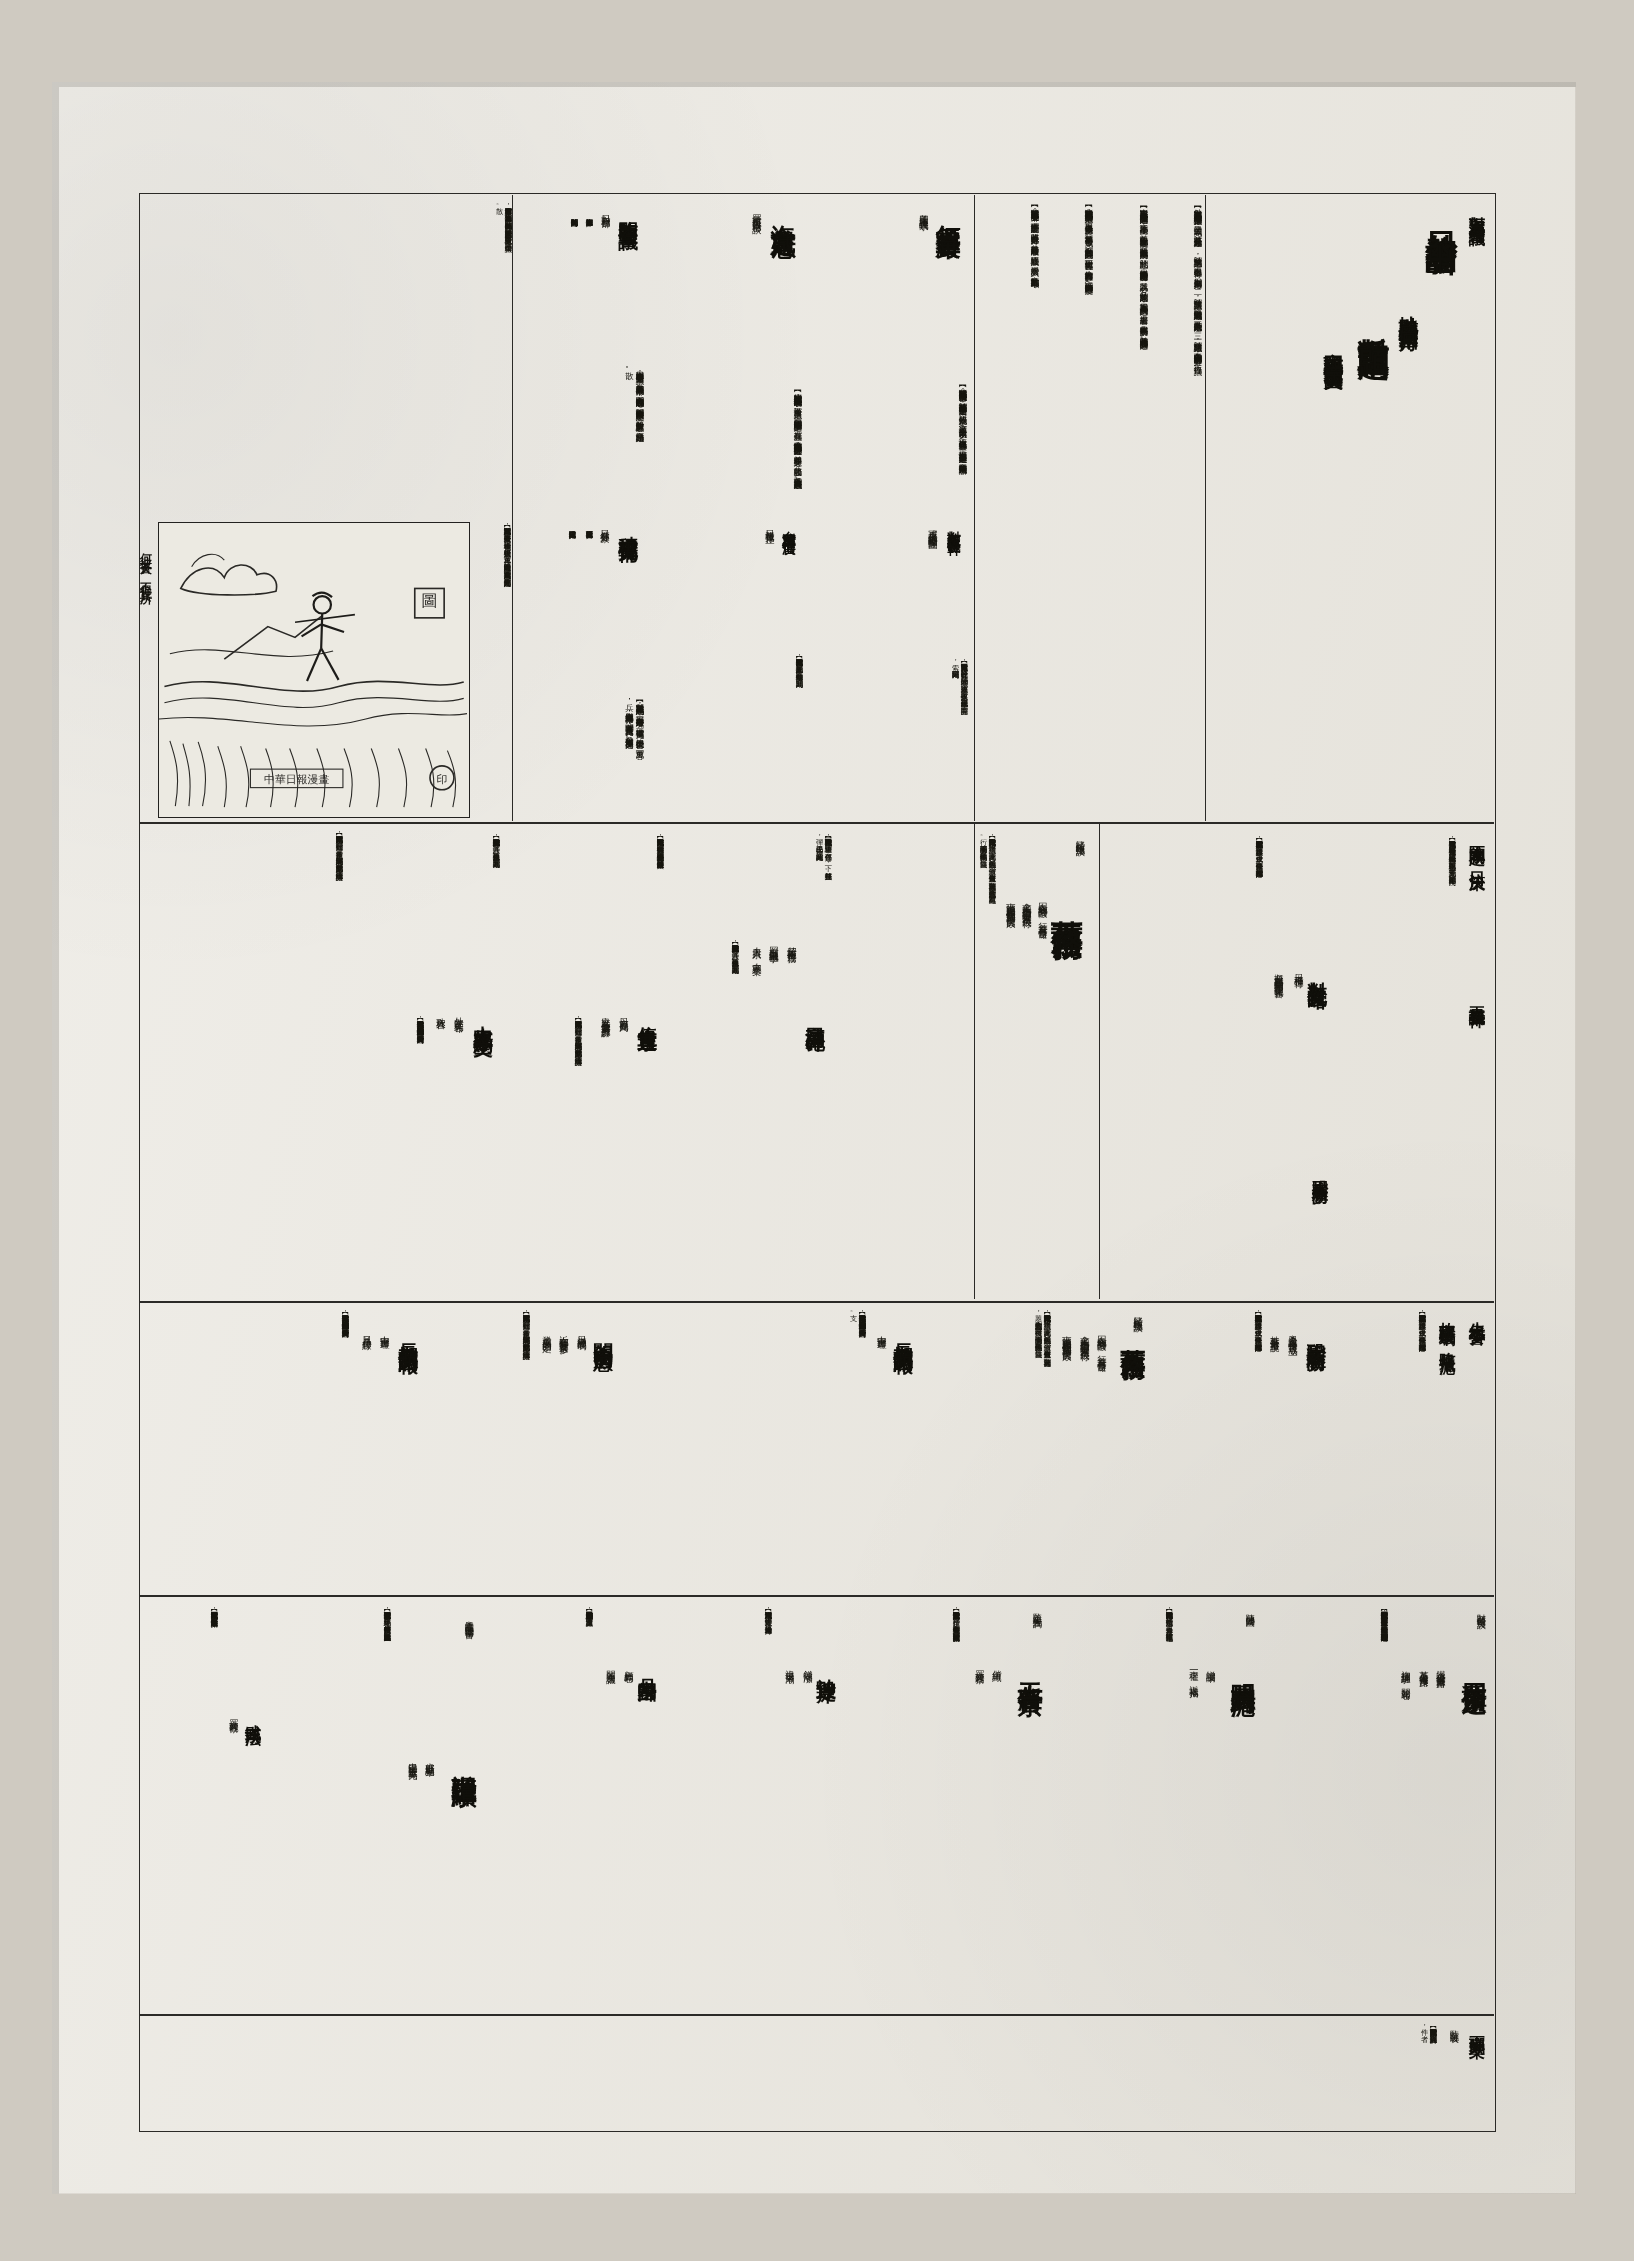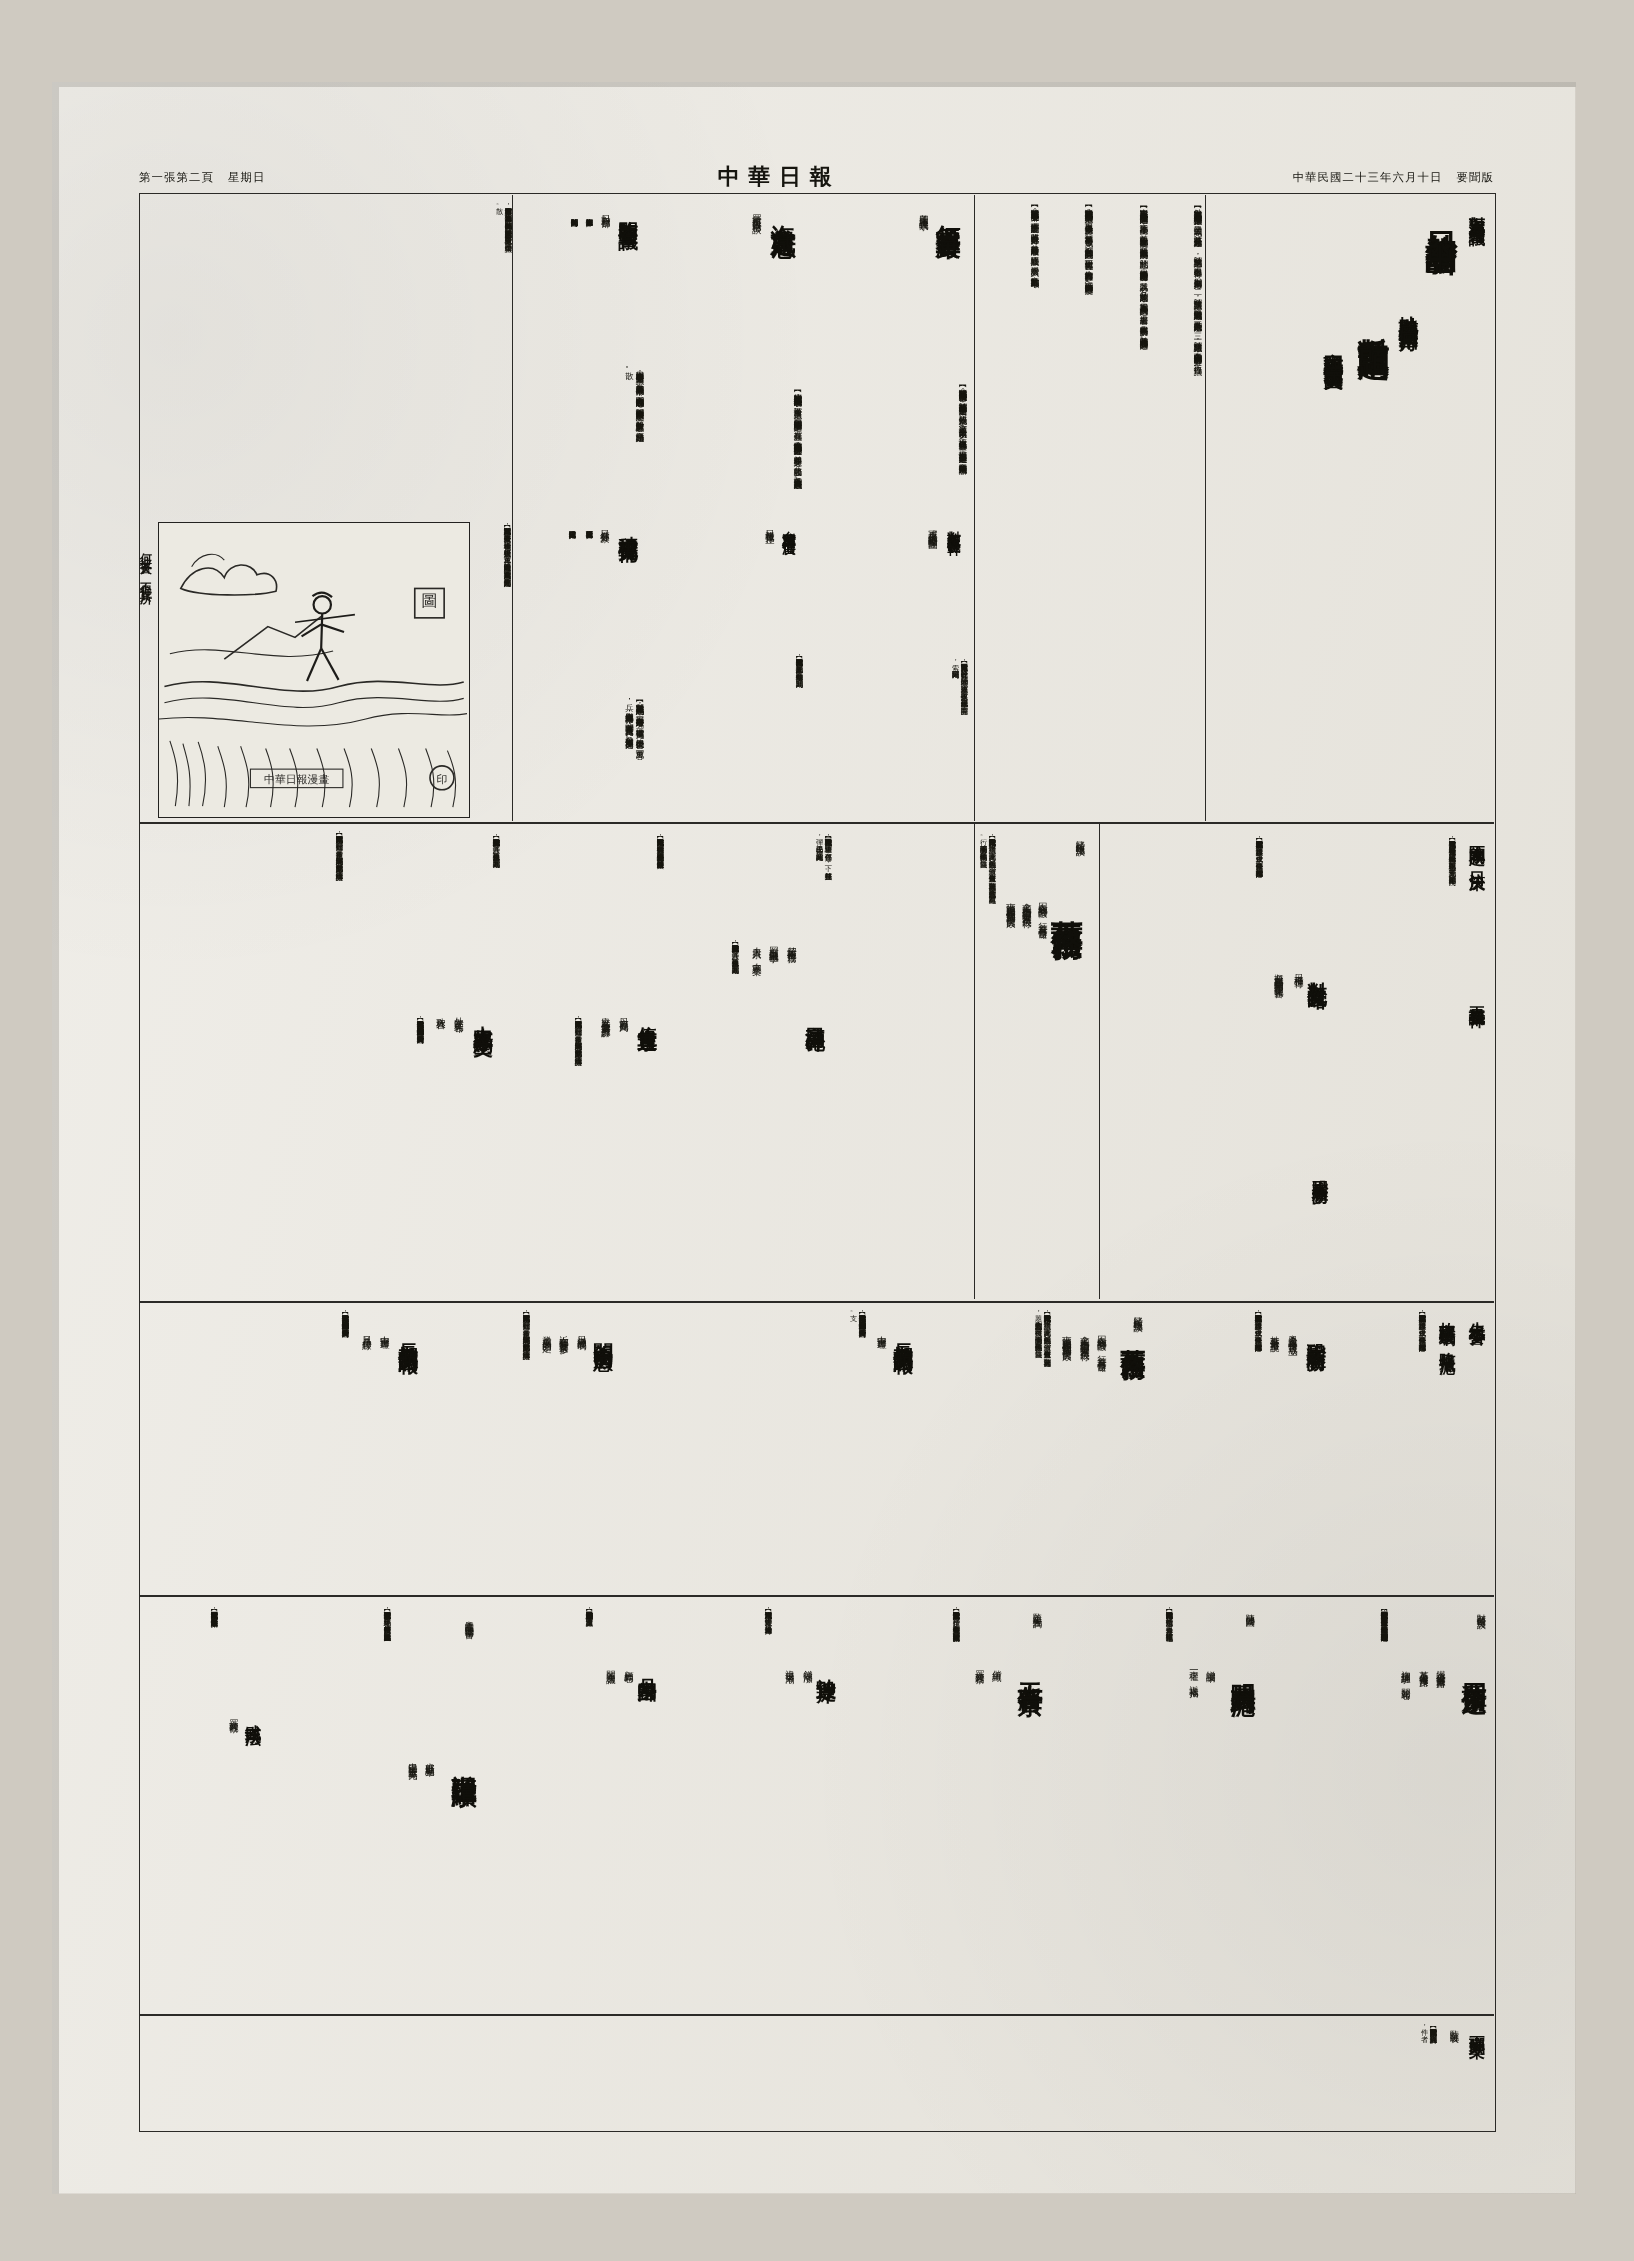--- a/index.html
+++ b/index.html
@@ -162,31 +162,20 @@
 
 <div class="page">
 
   <div class="sheet">
     <div class="grain"></div>
 
     <div class="tear" style="left:0;top:0;width:1524px;height:5.4px;"></div>
     <div class="tear" style="left:0;top:0;width:6.5px;height:2112px;"></div>
   </div>
 
-  <div class="masthead">
-    <div class="mh-left">
-      <span>第一張第二頁</span>
-      <span>星期日</span>
-    </div>
-    <div class="mh-title">中華日報</div>
-    <div class="mh-right">
-      <span>中華民國二十三年六月十日</span>
-      <span>要聞版</span>
-    </div>
-  </div>
 
   <div class="frame"></div>
 
   <div class="rule-h" style="left:139px;top:822px;width:1355px;"></div>
   <div class="rule-h" style="left:139px;top:1301px;width:1355px;"></div>
   <div class="rule-h" style="left:139px;top:1595px;width:1355px;"></div>
   <div class="rule-h" style="left:139px;top:2014px;width:1355px;"></div>
 
   <div class="rule-v" style="left:1205px;top:195px;height:626px;"></div>
   <div class="rule-v" style="left:974px;top:195px;height:626px;"></div>

